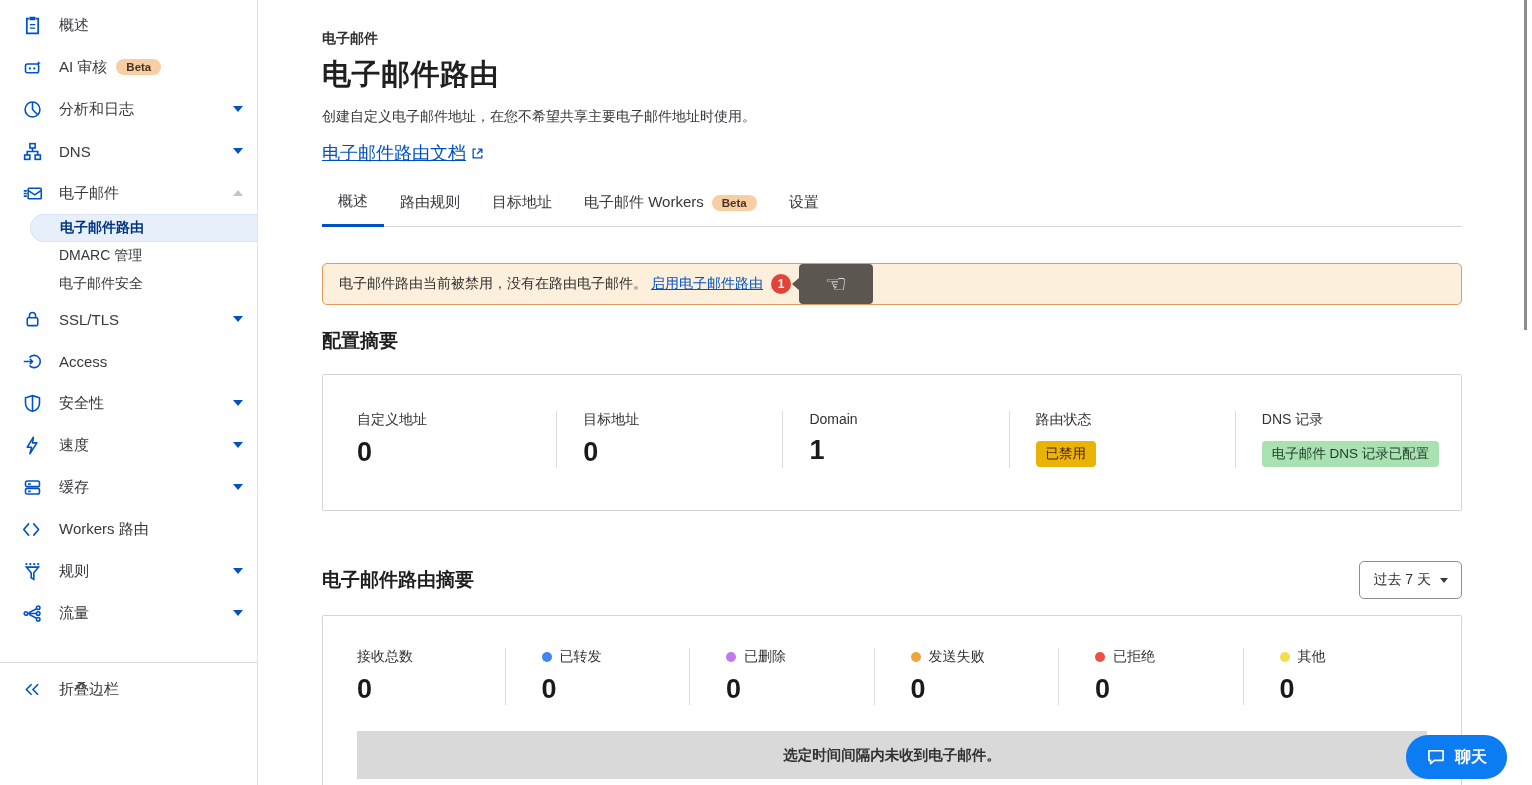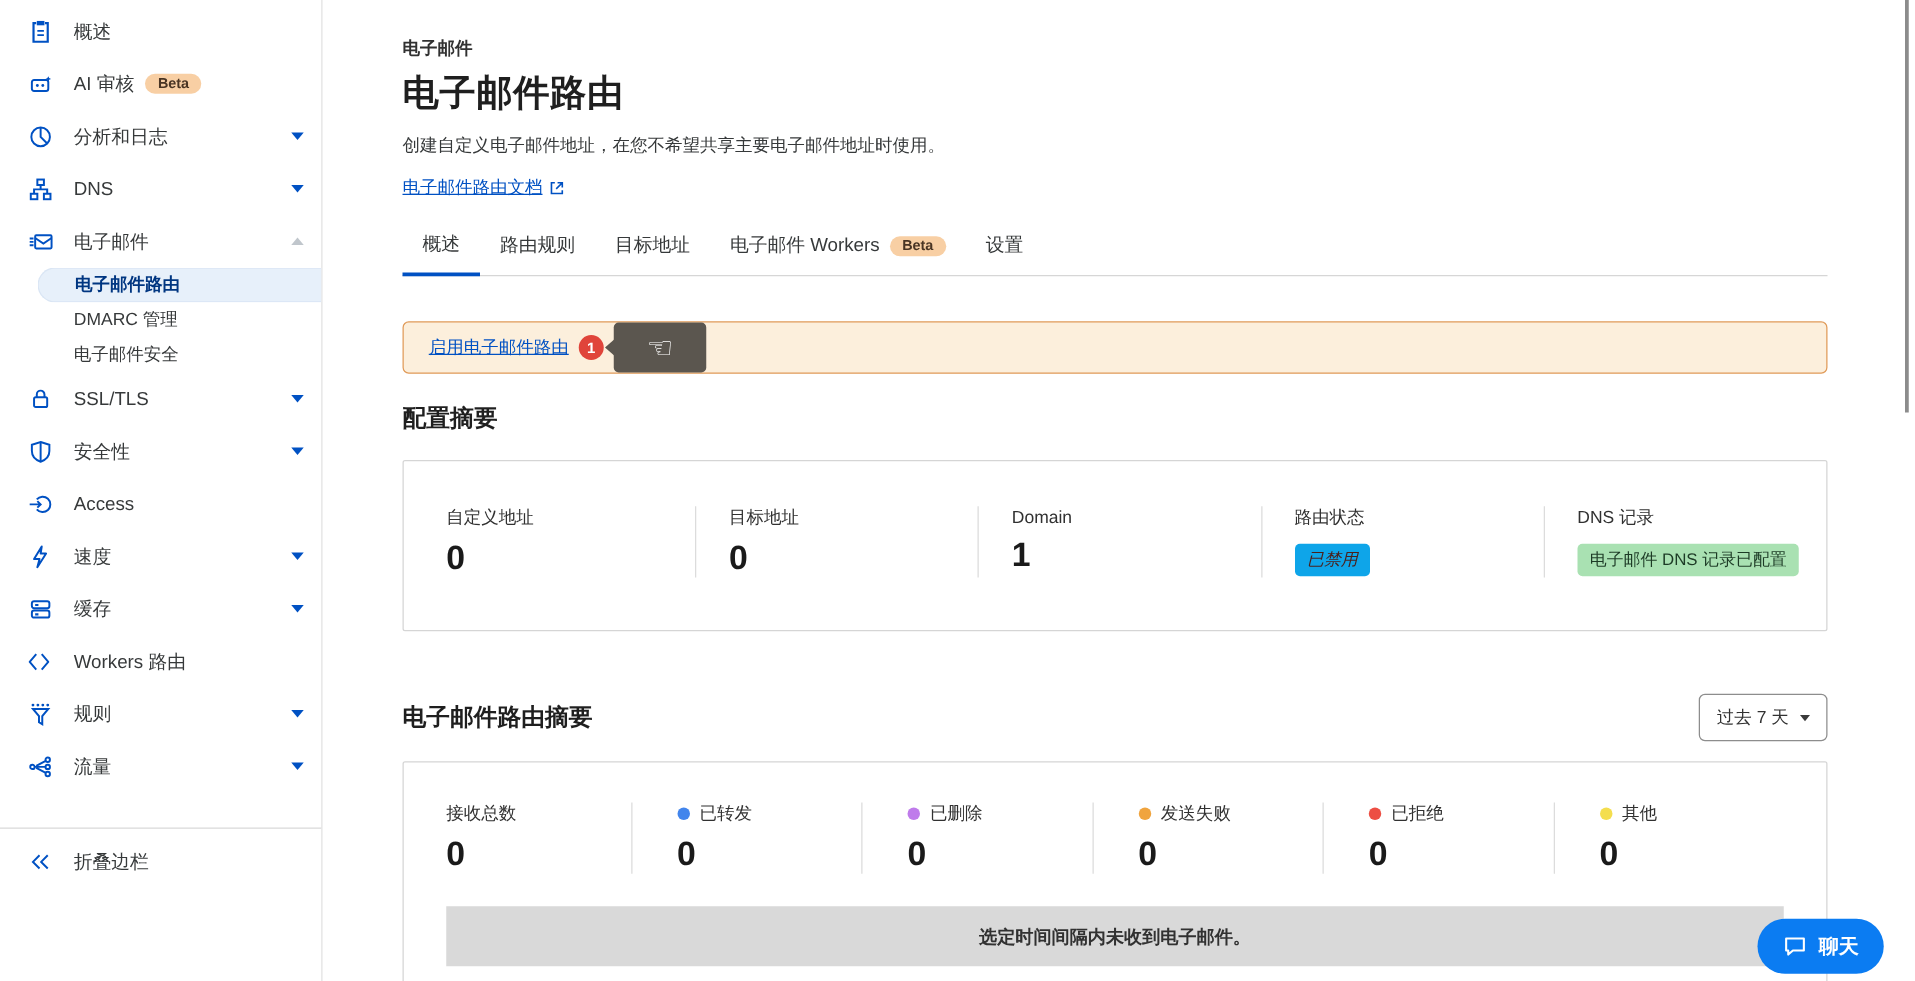--- a/index.html
+++ b/index.html
@@ -27,21 +27,21 @@
     border:1px solid #d9e5f4; border-right:none; border-radius:15px 0 0 15px;
     color:#003681; font-weight:bold; }
   .sidebar-footer { border-top:1px solid #d9d9d9; margin-top:28px; padding-top:5px; }
 
   
   .main { flex:1; padding:30px 70px 0 64px; overflow:hidden; }
   .eyebrow { font-size:14px; font-weight:bold; color:#313131; }
   .page-title { font-size:29px; font-weight:bold; color:#1f1f1f; margin-top:7px; letter-spacing:.5px; }
   .desc { font-size:14px; color:#36393a; margin-top:13px; }
   .doc-link { display:inline-flex; align-items:center; gap:5px; margin-top:15px;
-    font-size:14px; color:#0051c3; text-decoration:underline; cursor:pointer; }
+    font-size:18px; color:#0051c3; text-decoration:underline; cursor:pointer; }
   .doc-link svg { width:13px; height:13px; }
 
   .tabs { display:flex; margin-top:27px; border-bottom:1px solid #d6d6d6; }
   .tab { padding:0 16px 13px 16px; font-size:15px; color:#36393a; cursor:pointer;
     display:flex; align-items:center; position:relative; white-space:nowrap; }
   .tab.active { border-bottom:3px solid #0051c3; margin-bottom:-1px; }
   .tab .pill.beta { margin-left:8px; }
 
   .banner { margin-top:36px; height:42px; border:1px solid #e09a58; background:#fcefdc;
     border-radius:5px; display:flex; align-items:center; padding:0 16px; font-size:14px; color:#313131; }
@@ -58,21 +58,21 @@
 
   .section-title { font-size:19px; font-weight:bold; color:#1f1f1f; }
   .config-title { margin-top:23px; }
   .card { border:1px solid #d5d5d5; border-radius:2px; background:#fff; }
   .config-card { margin-top:20px; display:flex; padding:36px 0 42px 0; }
   .config-col { flex:1; padding-left:26px; border-left:1px solid #dcdcdc; }
   .config-col:first-child { border-left:none; padding-left:34px; }
   .stat-label { font-size:14px; color:#313131; display:flex; align-items:center; gap:8px; }
   .stat-value { font-size:27px; font-weight:bold; color:#1a1a1a; margin-top:8px; }
   .badge { display:inline-block; font-size:13.5px; padding:4px 10px; border-radius:4px; margin-top:12px; }
-  .badge.red { background:#0ea5e9; color:#4a1f1a;font-style:italic; }
+  .badge.red { background:#eab308; color:#4a1f1a; }
   .badge.green { background:#a9e1b2; color:#1d3b26; }
 
   .summary-head { margin-top:50px; display:flex; align-items:center; justify-content:space-between; }
   .range-btn { display:flex; align-items:center; gap:9px; border:1px solid #8d8d8d; background:#fff;
     border-radius:5px; padding:9px 13px; font-size:14px; color:#313131; cursor:pointer;
     font-family:inherit; }
   .range-btn .chev.down { margin-left:0; border-top-color:#3a3a3a; border-left-width:4px; border-right-width:4px; border-top-width:5px; }
 
   .stats-card { margin-top:16px; padding:32px 34px 60px 34px; }
   .stats-row { display:flex; }
@@ -174,36 +174,36 @@
             <path d="M8.5 10V7.5a3.5 3.5 0 0 1 7 0V10"></path>
           </svg>
       </span>
       <span class="nav-label">SSL/TLS</span>
       <span class="chev down"></span>
     </div>
 
     <div class="nav-item">
       <span class="nav-icon">
         <svg viewBox="0 0 24 24" fill="none" stroke="currentColor" stroke-width="1.8">
+            <path d="M8.5 7.5a7 7 0 1 1 0 9"></path>
+            <path d="M2 12h10M9 9l3 3-3 3"></path>
+          </svg>
+      </span>
+      <span class="nav-label">Access</span>
+    </div>
+
+    <div class="nav-item">
+      <span class="nav-icon">
+        <svg viewBox="0 0 24 24" fill="none" stroke="currentColor" stroke-width="1.8">
             <path d="M12 3l8 2.5v5.8c0 5-3.4 8.2-8 9.7-4.6-1.5-8-4.7-8-9.7V5.5z"></path>
             <path d="M12 3v18"></path>
           </svg>
       </span>
       <span class="nav-label">安全性</span>
       <span class="chev down"></span>
-    </div>
-
-    <div class="nav-item">
-      <span class="nav-icon">
-        <svg viewBox="0 0 24 24" fill="none" stroke="currentColor" stroke-width="1.8">
-            <path d="M8.5 7.5a7 7 0 1 1 0 9"></path>
-            <path d="M2 12h10M9 9l3 3-3 3"></path>
-          </svg>
-      </span>
-      <span class="nav-label">Access</span>
     </div>
 
     <div class="nav-item">
       <span class="nav-icon">
         <svg viewBox="0 0 24 24" fill="none" stroke="currentColor" stroke-width="1.8" stroke-linejoin="round">
             <path d="M13 2.5L6 14h5l-2 7.5L17 9h-5l1-6.5z"></path>
           </svg>
       </span>
       <span class="nav-label">速度</span>
       <span class="chev down"></span>
@@ -295,20 +295,21 @@
       <div class="tab">
         <span>电子邮件 Workers</span>
         <span class="pill beta">Beta</span>
       </div>
       <div class="tab">
         <span>设置</span>
       </div>
     </div>
 
     <div class="banner">
+      <span class="banner-text">电子邮件路由当前被禁用，没有在路由电子邮件。</span>
       <a class="banner-link">启用电子邮件路由</a>
       <span class="anno-badge">1</span>
       <span class="cursor-box">
         <span class="notch"></span>
         <span class="hand">☜</span>
       </span>
     </div>
 
     <h2 class="section-title config-title">配置摘要</h2>
 

